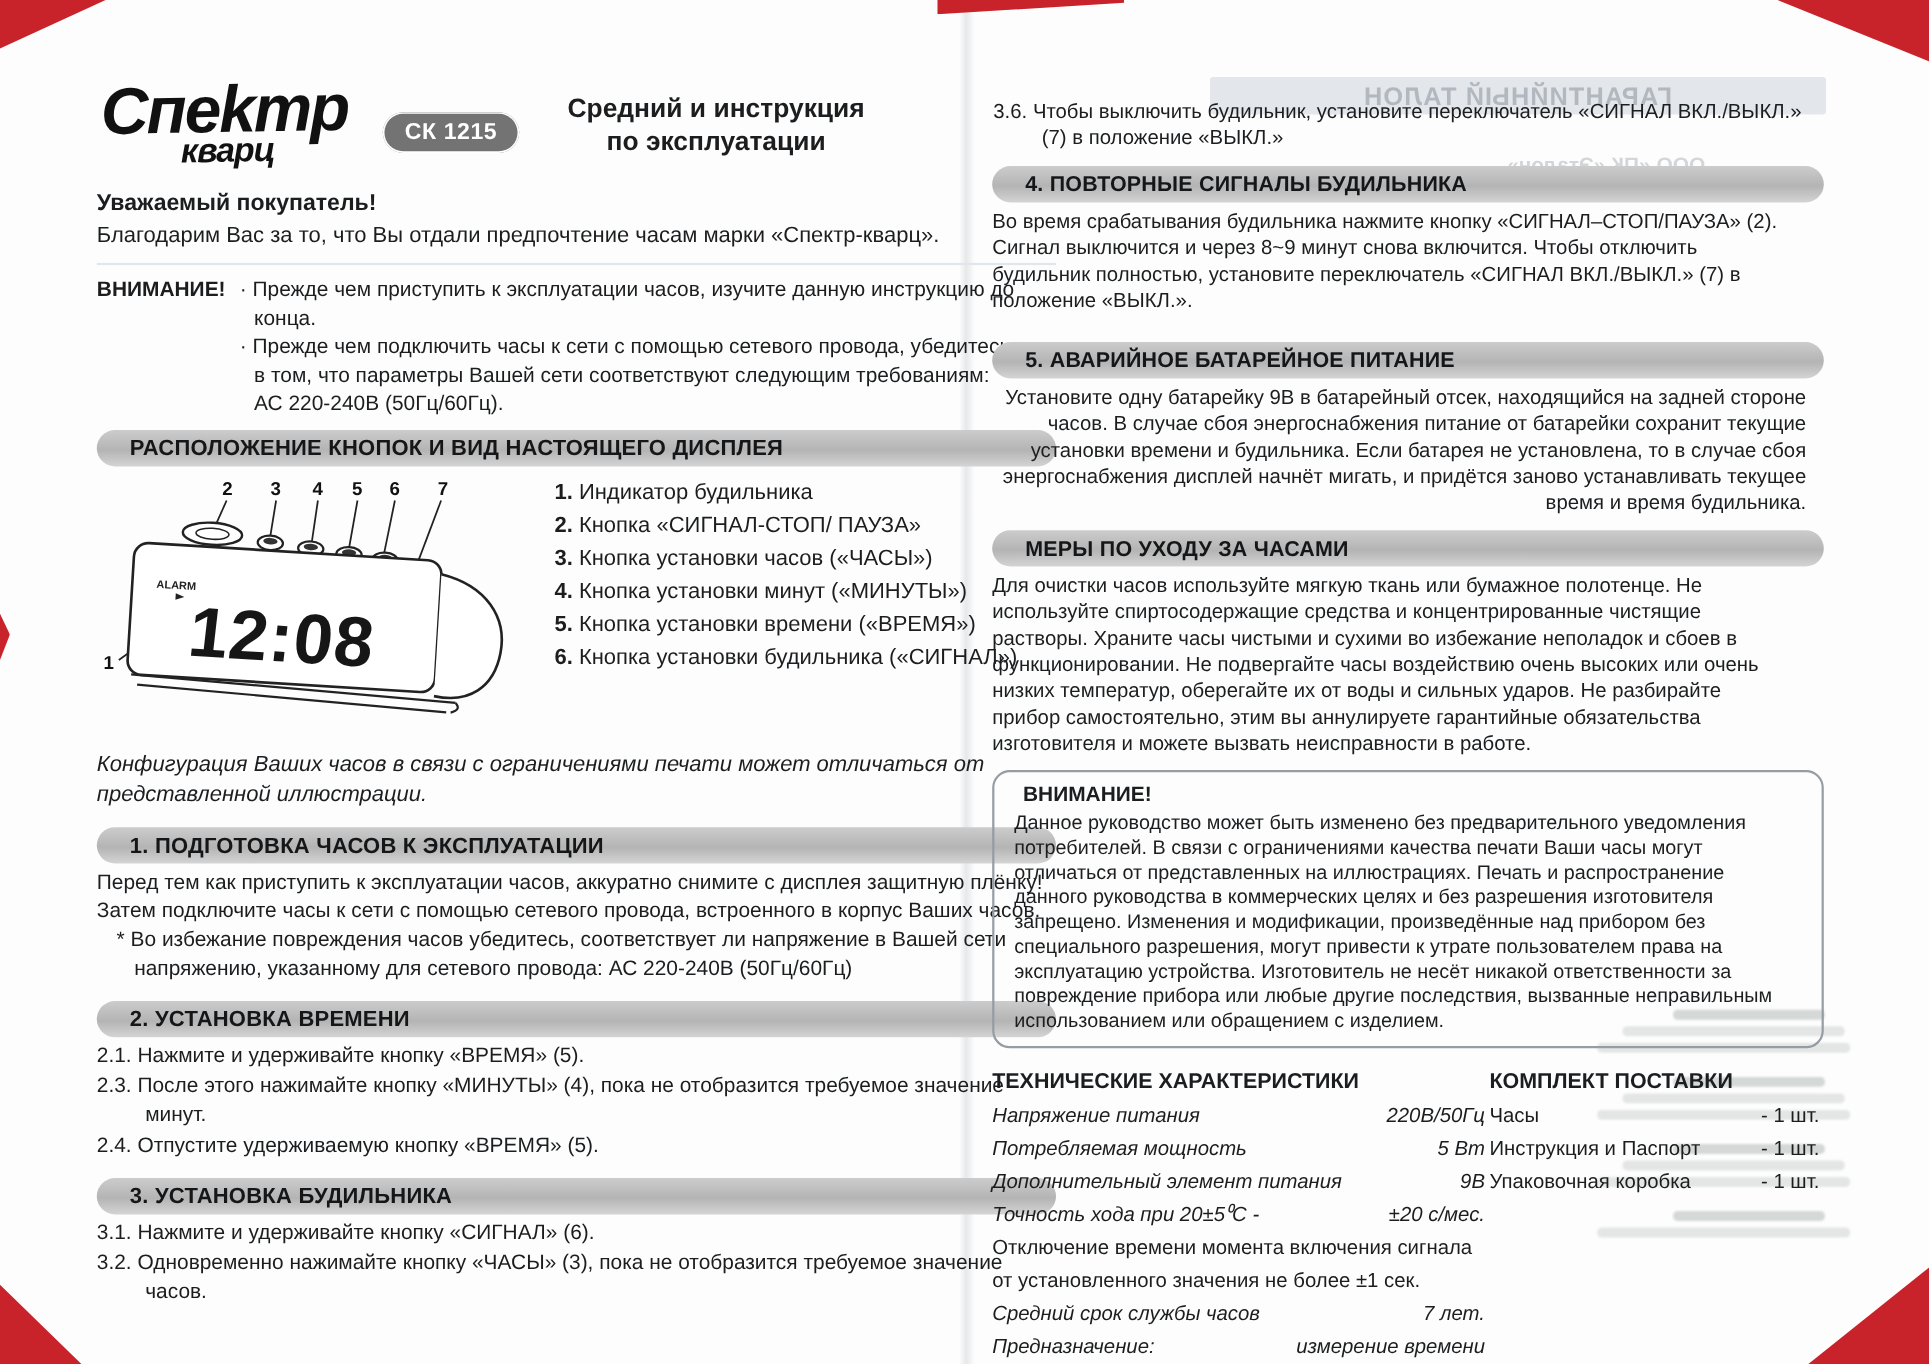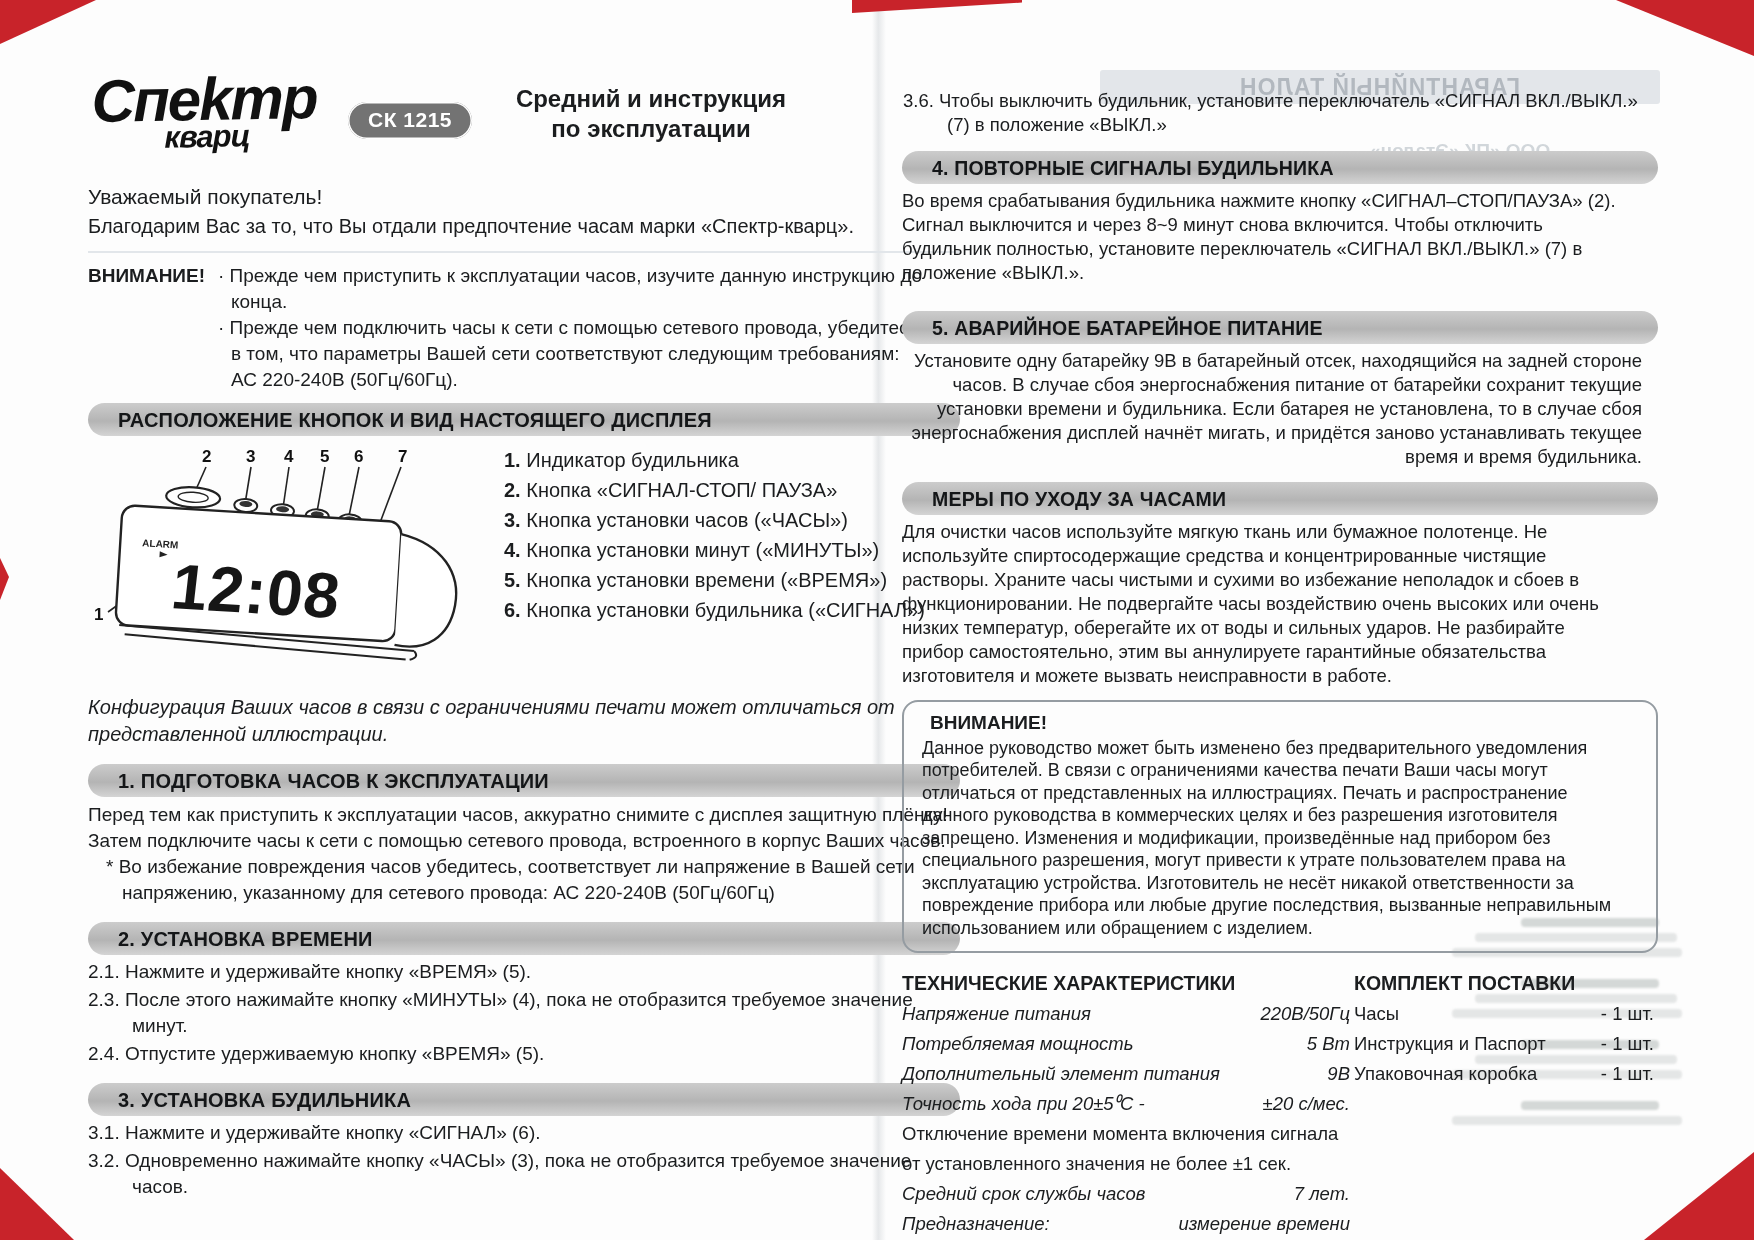--- a/index.html
+++ b/index.html
@@ -39,21 +39,21 @@
   .logo{position:absolute;left:4px;top:0;transform:rotate(-1deg);}
   .logo-top{font-style:italic;font-weight:900;font-size:47px;line-height:44px;letter-spacing:-2px;color:#111;}
   .logo-top .bigC{font-size:60px;}
   .logo-bottom{font-style:italic;font-weight:900;font-size:31px;line-height:30px;letter-spacing:-1px;
         color:#111;margin:-4px 0 0 72px;}
   .badge{position:absolute;left:260px;top:24px;background:#737373;color:#fff;font-weight:bold;
         font-size:21px;padding:5px 20px 6px 20px;border-radius:20px;letter-spacing:.5px;
         box-shadow:0 0 0 1.5px #fff inset;}
   .doc-title{position:absolute;left:408px;top:6px;width:310px;text-align:center;font-weight:bold;
         font-size:24px;line-height:30px;}
-  .salutation{font-weight:normal;font-size:21px;margin-top:14px;}
+  .salutation{font-weight:bold;font-size:21px;margin-top:2px;}
   .thanks{margin-top:3px;font-size:20px;}
   
   .att{display:flex;gap:14px;margin-top:2px;}
   .att-label{font-weight:bold;flex:none;width:116px;}
   .att-items{width:706px;}
   .att-items p{margin:0;padding-left:13px;text-indent:-13px;}
   
   .bar{height:33px;border-radius:17px;display:flex;align-items:center;
         padding:0 18px 0 30px;font-weight:bold;font-size:20px;color:#141618;letter-spacing:.2px;
         background:linear-gradient(180deg,#cccccc 0%,#b4b4b4 55%,#d4d4d4 100%);}

